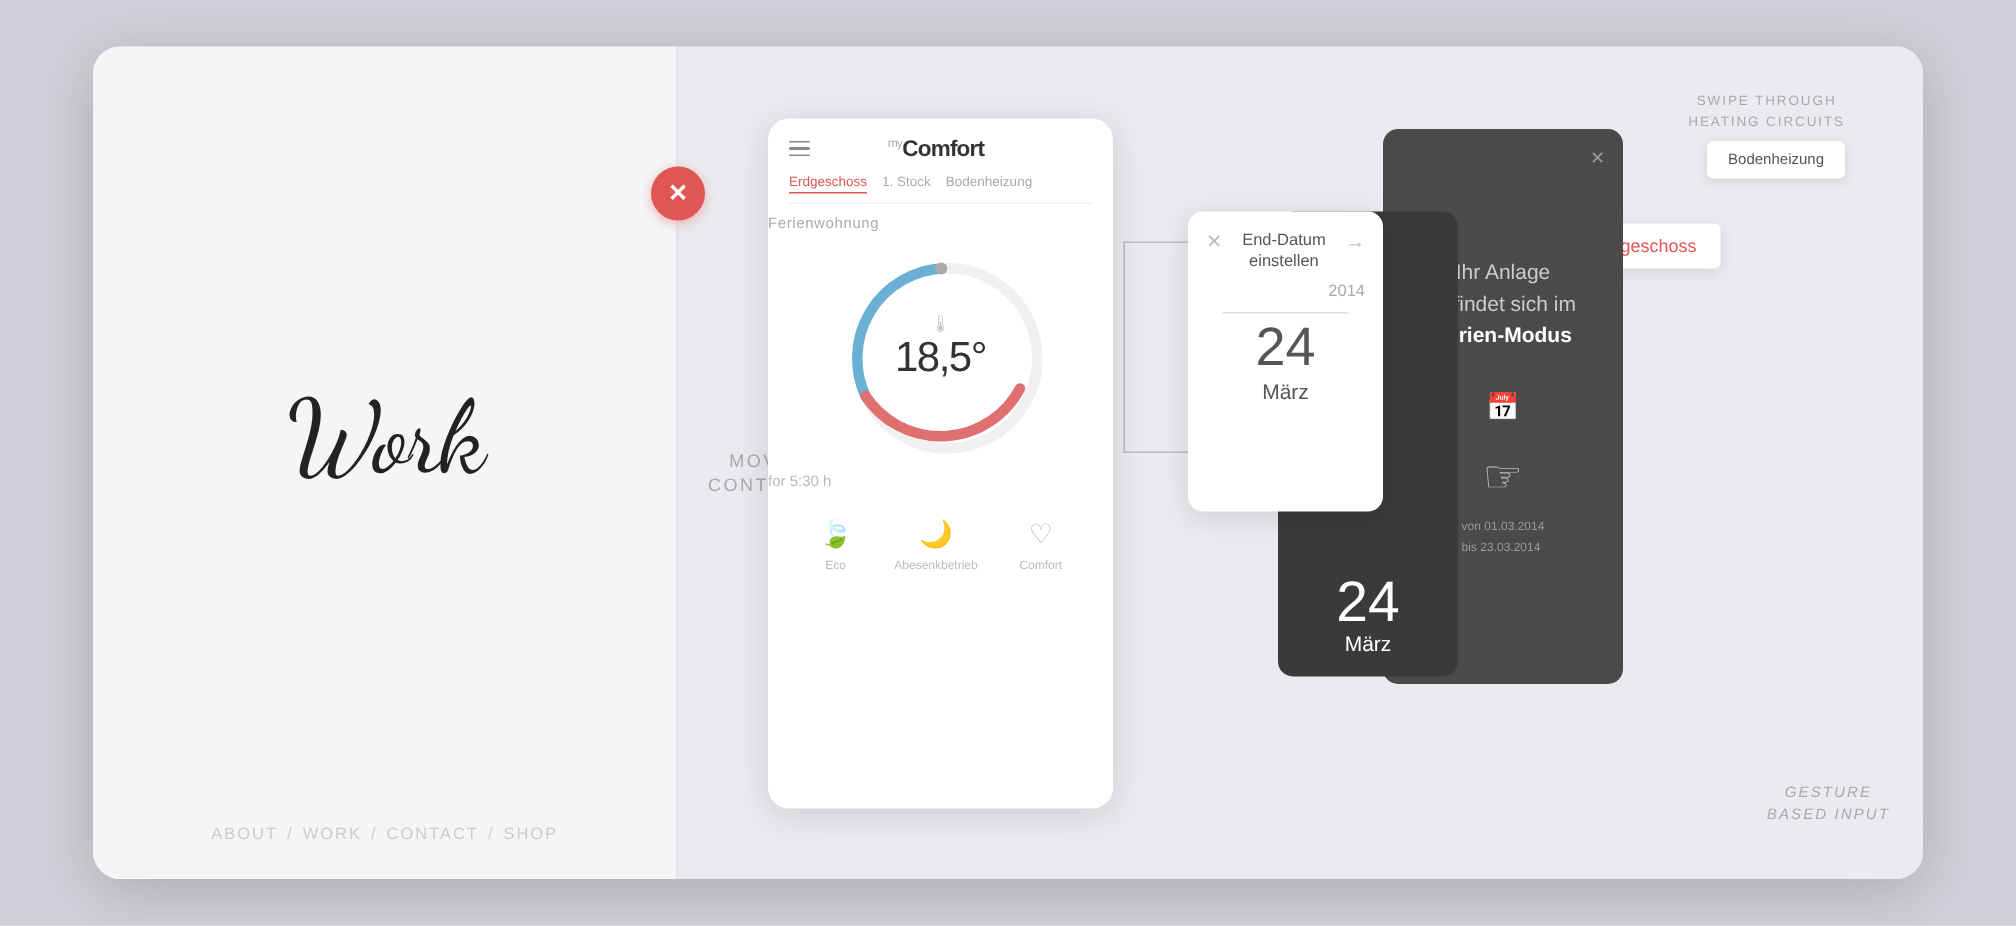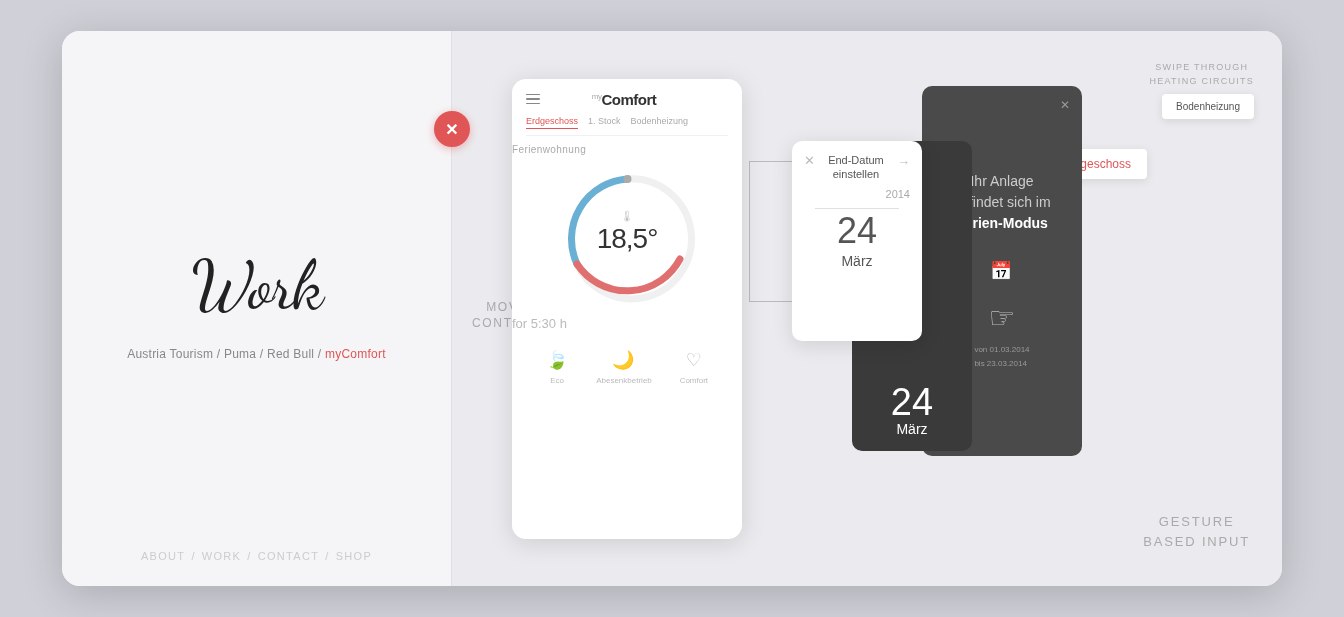--- a/index.html
+++ b/index.html
@@ -215,21 +215,21 @@
       margin-bottom: 2px;
     }
     .temp-value {
       font-size: 28px;
       font-weight: 300;
       color: #333;
       letter-spacing: -1px;
       line-height: 1;
     }
     .temp-time {
-      font-size: 13px;
+      font-size: 10px;
       color: #bbb;
       margin-top: 8px;
     }
     
     .mode-icons {
       display: flex;
       justify-content: space-around;
       width: 100%;
       padding: 10px 20px 0 20px;
       margin-top: 8px;
@@ -245,21 +245,21 @@
       color: #bbb;
     }
     .mode-item-label {
       font-size: 8px;
       color: #bbb;
     }
     
     .swipe-callout {
       position: absolute;
       top: 30px;
-      right: 28px;
+      right: 52px;
       text-align: right;
     }
     .swipe-callout-text {
       font-size: 9px;
       letter-spacing: 0.14em;
       color: #aaa;
       text-align: center;
       text-transform: uppercase;
       line-height: 1.5;
       margin-bottom: 6px;
@@ -434,47 +434,45 @@
     }
     .ferien-dates {
       font-size: 8px;
       color: #999;
       text-align: left;
       line-height: 1.7;
     }
     
     .gesture-label {
       position: absolute;
-      right: 32px;
+      right: 22px;
       bottom: 35px;
-      font-size: 13px;
+      font-size: 10px;
       letter-spacing: 0.14em;
       color: #aaa;
       text-align: center;
       text-transform: uppercase;
       line-height: 1.5;
+      font-style: italic;
     }
     
     .connector-line {
       position: absolute;
       background: #bbb;
       z-index: 2;
     }
   </style>
 </head>
 <body>
 
 <div class="outer-card">
 
   <div class="left-panel">
     <div class="top-area">
       <div class="work-logo">Work</div>
-      <div class="client-list">
-        <span>Austria Tourism / Puma / Red Bull / </span><span class="highlight">myComfort</span>
-      </div>
     </div>
     <div class="bottom-nav">
       <span>ABOUT</span>
       <span>/</span>
       <span>WORK</span>
       <span>/</span>
       <span>CONTACT</span>
       <span>/</span>
       <span>SHOP</span>
     </div>

